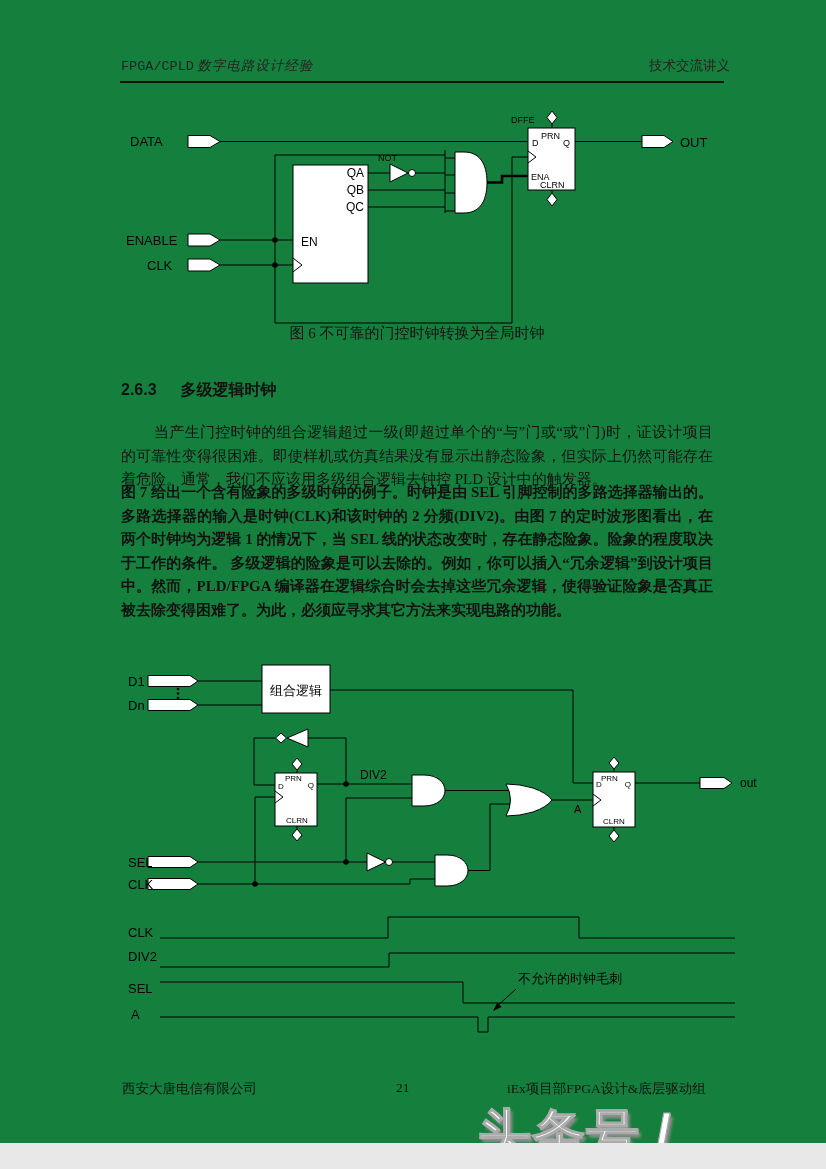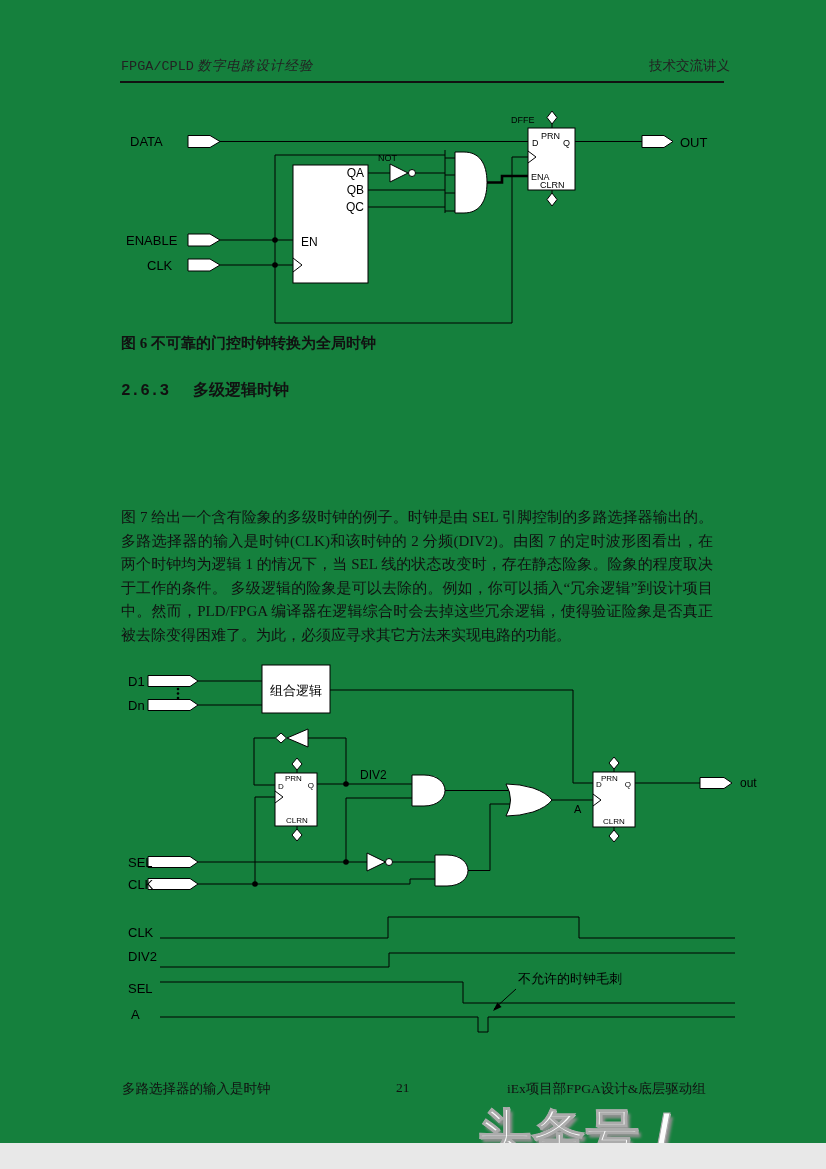--- a/index.html
+++ b/index.html
@@ -7,27 +7,27 @@
         font-family:"Liberation Serif", serif;color:#111;}
   .abs{position:absolute;}
   
   .hdr{top:57px;font-size:13.5px;color:#222;}
   .hdr-left{left:121px;}
   .hdr-right{right:96px;}
   .hdr .latin{font-family:"Liberation Mono", monospace;}
   .hdr .script{font-family:"DejaVu Serif", serif;font-style:italic;letter-spacing:1px;}
   .hdr-rule{top:81px;left:120px;width:604px;height:2px;background:#111;}
   
-  .caption{top:334px;left:121px;width:592px;font-size:15px;font-weight:bold;}
+  .caption{top:324px;left:121px;width:592px;text-align:center;font-size:15px;}
   .heading{top:380px;left:121px;font-size:16px;font-weight:bold;}
-  .heading .num{font-family:Liberation Mono, monospace;}
+  .heading .num{font-family:Liberation Sans, sans-serif;}
   .heading .ttl{font-family:"Liberation Sans", sans-serif;margin-left:20px;}
   .para{left:121px;width:592px;font-size:15px;line-height:23.5px;text-align:justify;}
   .para.p1{top:421px;text-indent:2.2em;}
-  .para.p2{top:506px;}
+  .para.p2{top:481px;font-weight:bold;}
   
   svg{position:absolute;}
   svg text{font-family:"Liberation Sans", sans-serif;fill:#000;stroke:none;}
   .t13{font-size:13px;} .t12{font-size:12px;} .t11{font-size:11px;}
   .t9{font-size:9px;} .t8{font-size:8px;}
   .wire{stroke:#000;fill:none;stroke-width:1;}
   .thick{stroke:#000;fill:none;stroke-width:2.6;}
   .shape{stroke:#000;fill:#fff;stroke-width:1;}
   .dot{fill:#000;stroke:none;}
   
@@ -112,20 +112,21 @@
       <text class="t9" x="540" y="188">CLRN</text>
       <text class="t13" x="680" y="146.5">OUT</text>
     </g>
   </svg>
 
   <div class="abs caption">图 6  不可靠的门控时钟转换为全局时钟</div>
   <div class="abs heading">
     <span class="num">2.6.3</span>
     <span class="ttl">多级逻辑时钟</span>
   </div>
+  <div class="abs para p1">当产生门控时钟的组合逻辑超过一级(即超过单个的“与”门或“或”门)时，证设计项目的可靠性变得很困难。即使样机或仿真结果没有显示出静态险象，但实际上仍然可能存在着危险。通常，我们不应该用多级组合逻辑去钟控 PLD 设计中的触发器。</div>
   <div class="abs para p2">图 7 给出一个含有险象的多级时钟的例子。时钟是由 SEL 引脚控制的多路选择器输出的。多路选择器的输入是时钟(CLK)和该时钟的 2 分频(DIV2)。由图 7 的定时波形图看出，在两个时钟均为逻辑 1 的情况下，当 SEL 线的状态改变时，存在静态险象。险象的程度取决于工作的条件。 多级逻辑的险象是可以去除的。例如，你可以插入“冗余逻辑”到设计项目中。然而，PLD/FPGA 编译器在逻辑综合时会去掉这些冗余逻辑，使得验证险象是否真正被去除变得困难了。为此，必须应寻求其它方法来实现电路的功能。</div>
 
   <svg style="left:110px;top:655px" width="650" height="255" viewBox="110 655 650 255">
     <g>
       <path class="wire" d="M198,681 H262"></path>
       <path class="wire" d="M198,705 H262"></path>
       <path class="wire" d="M330,690 H573 V783 H593"></path>
       <path class="wire" d="M275,785 H254 V738 H275.5"></path>
       <path class="wire" d="M308,738 H346 V784"></path>
       <path class="wire" d="M317,784 H412"></path>
@@ -214,19 +215,19 @@
       <text class="t13" x="518" y="983">不允许的时钟毛刺</text>
     </g>
     <g>
       <text class="t13" x="128" y="937">CLK</text>
       <text class="t13" x="128" y="961">DIV2</text>
       <text class="t13" x="128" y="993">SEL</text>
       <text class="t13" x="131" y="1019">A</text>
     </g>
   </svg>
 
-  <div class="abs footer ft-company">多路选择器的输入是时钟</div>
+  <div class="abs footer ft-company">西安大唐电信有限公司</div>
   <div class="abs footer ft-page">21</div>
   <div class="abs footer ft-group">iEx项目部FPGA设计&amp;底层驱动组</div>
 
   <div class="abs watermark">头条号 / EETOP</div>
 
 </div>
 
 </body></html>

